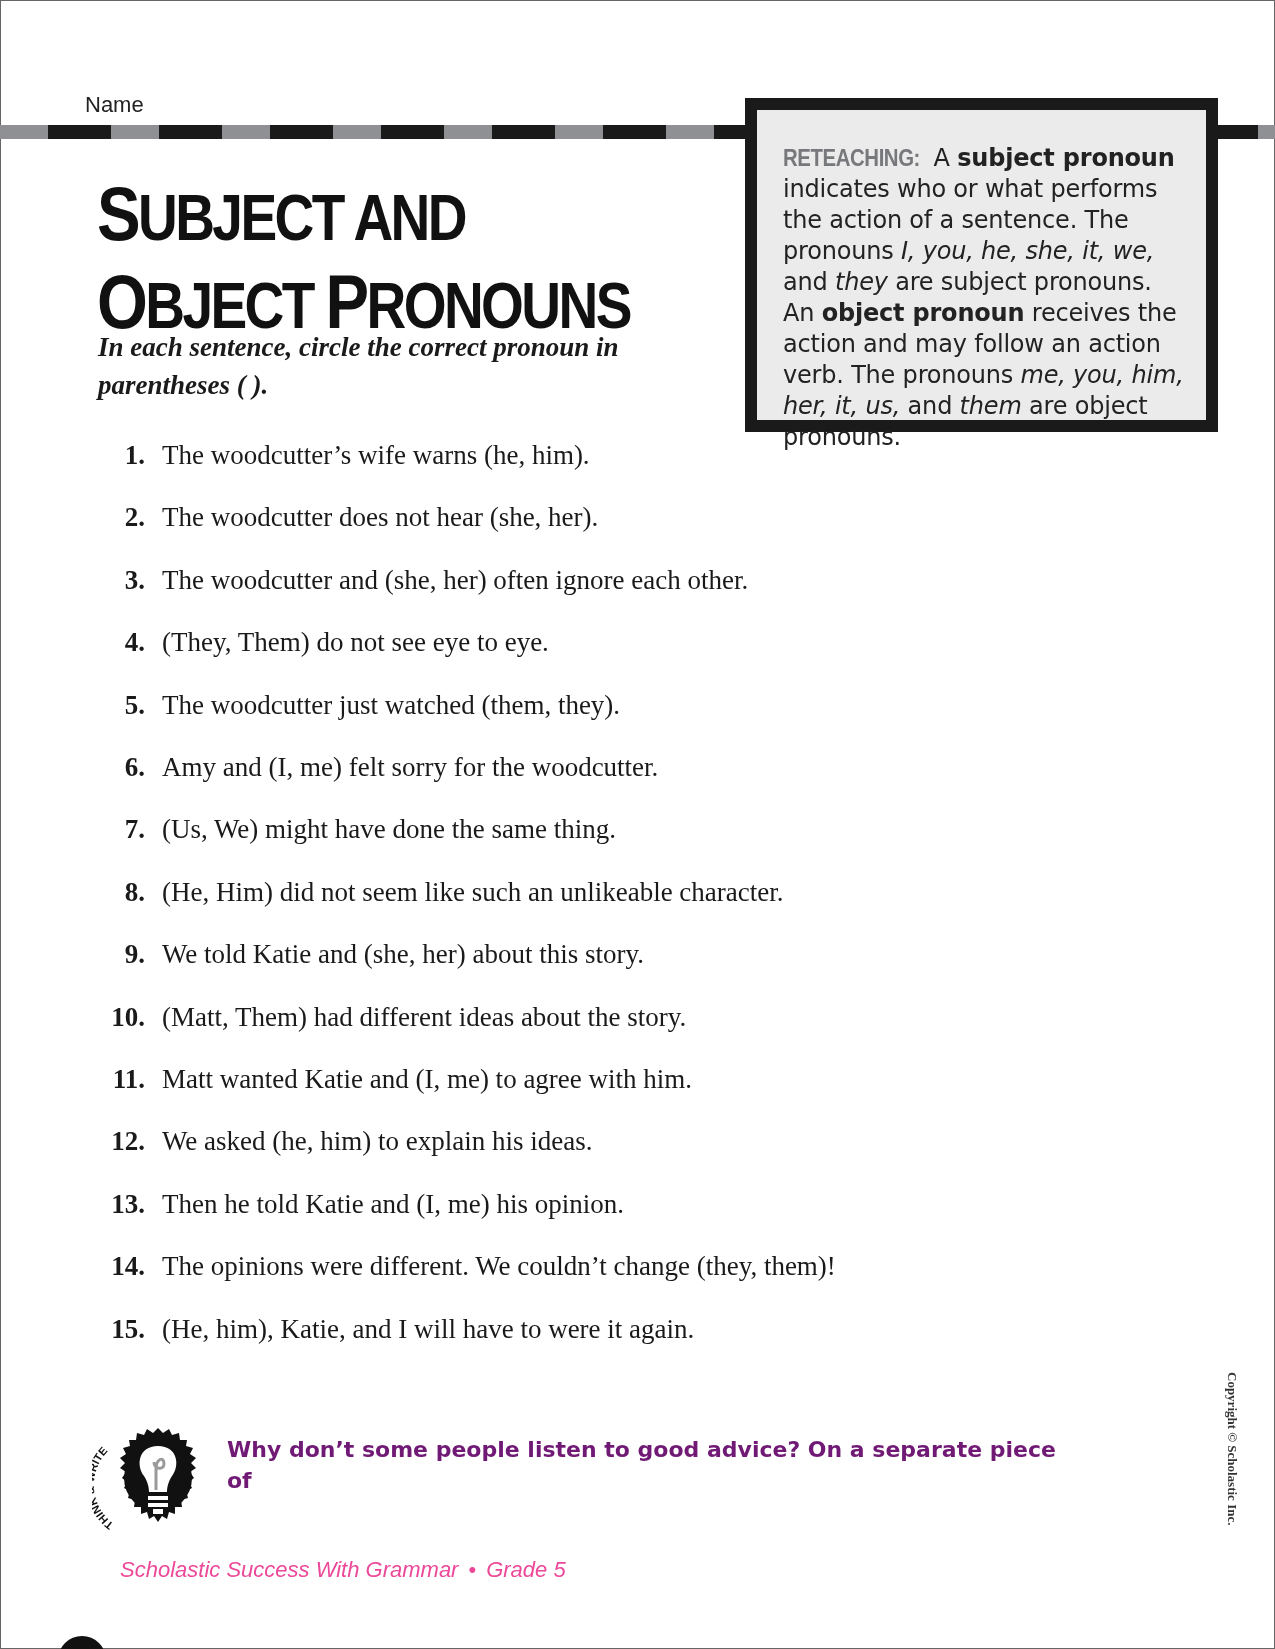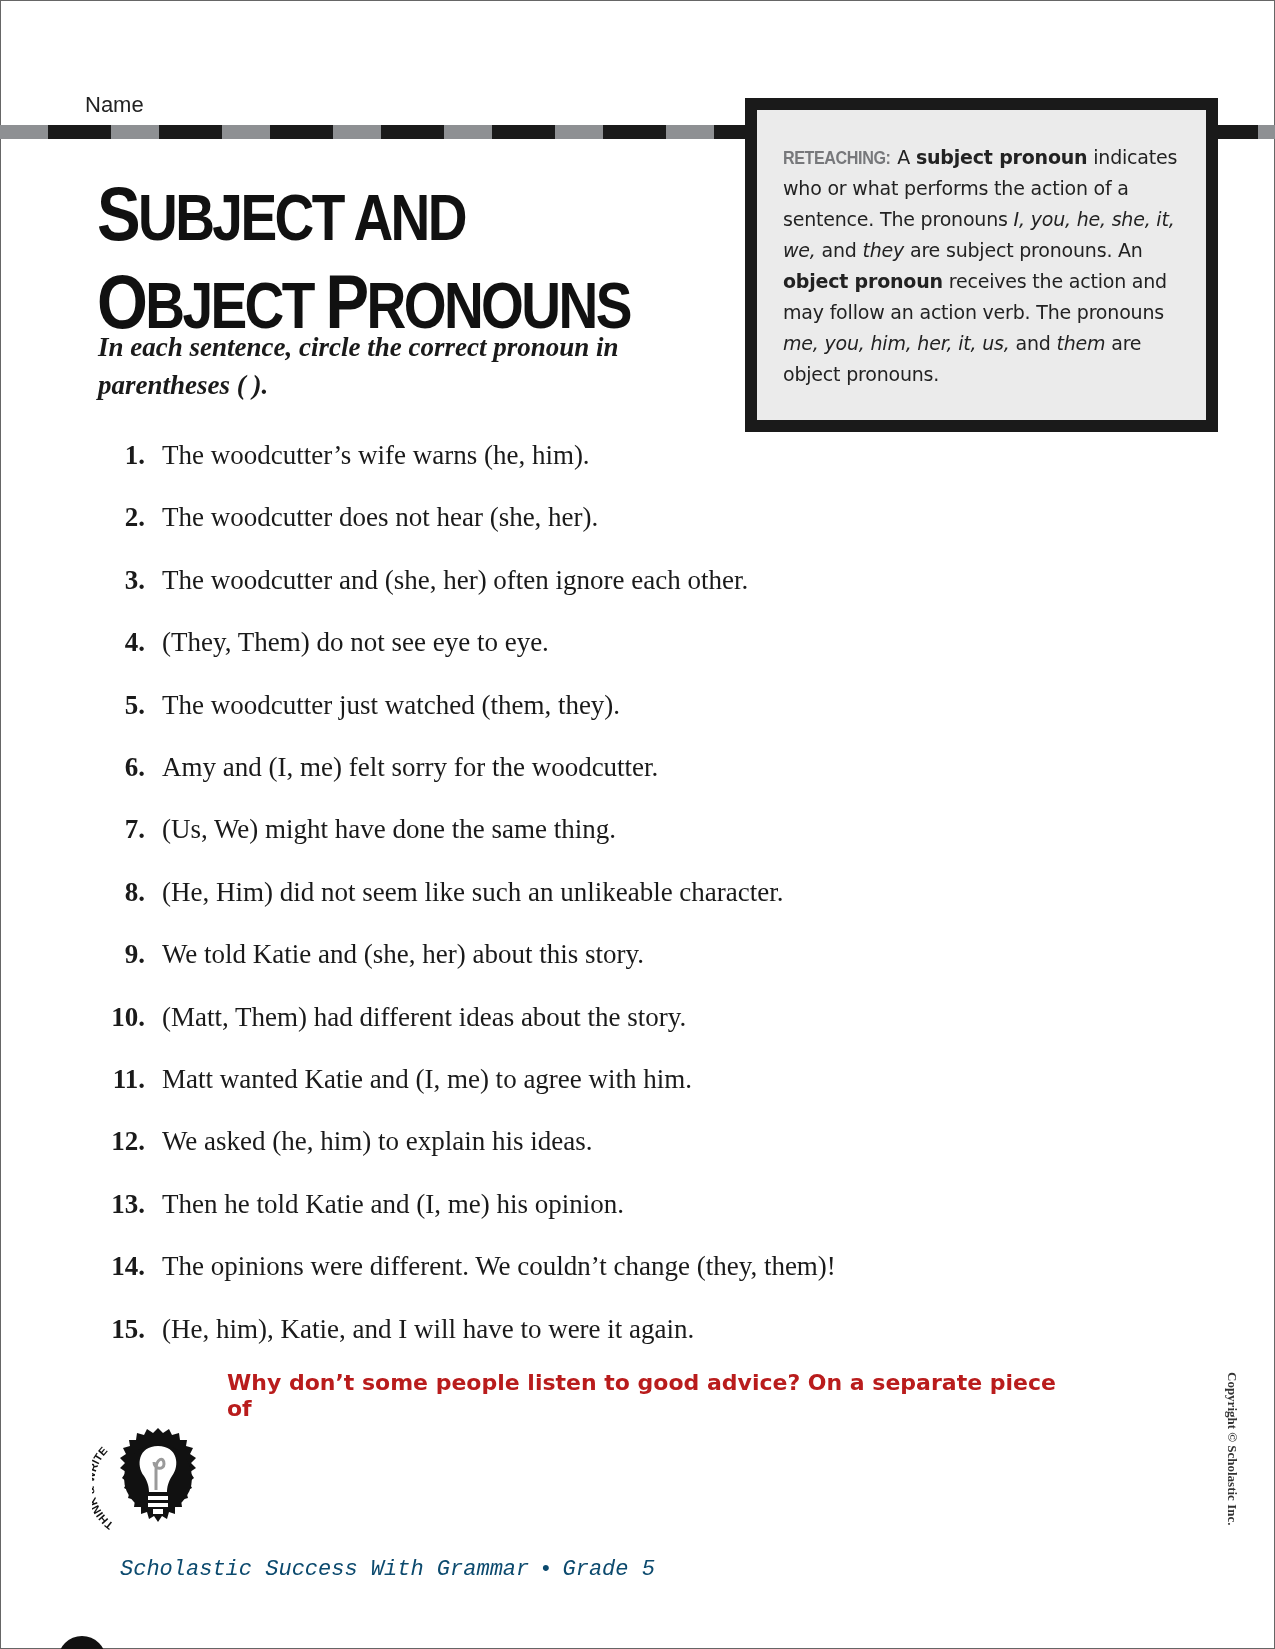--- a/index.html
+++ b/index.html
@@ -6,40 +6,40 @@
   body{width:1275px;height:1649px;position:relative;overflow:hidden;
        font-family:"Liberation Serif",serif;color:#1a1a1a;}
   .page-border{position:absolute;left:0;top:0;width:1273px;height:1647px;border:1px solid #666;box-sizing:content-box;}
   .name-label{position:absolute;left:85px;top:92px;font-family:"Liberation Sans",sans-serif;font-size:22px;color:#222;}
   .stripe{position:absolute;left:0;top:125px;width:1275px;height:14px;
     background:repeating-linear-gradient(90deg,#8e9093 0px,#8e9093 48px,#1a1a1a 48px,#1a1a1a 111px);}
   .stripe-right{position:absolute;left:1218px;top:125px;width:40px;height:14px;background:#1a1a1a;}
   .stripe-right2{position:absolute;left:1258px;top:125px;width:17px;height:14px;background:#8e9093;}
   .reteach{position:absolute;left:745px;top:98px;width:473px;height:334px;box-sizing:border-box;
     border:12px solid #1a1a1a;background:#ebebeb;padding:32px 18px 0 26px;
-    font-family:"DejaVu Sans",sans-serif;font-size:19px;line-height:31px;color:#222;letter-spacing:-0.2px;}
+    font-family:"DejaVu Sans",sans-serif;font-size:24px;line-height:31px;color:#222;letter-spacing:-0.2px;}
   .reteach .label{font-family:"Liberation Sans",sans-serif;font-weight:bold;color:#77787b;letter-spacing:-0.5px;transform:scaleX(0.85);display:inline-block;transform-origin:left;margin-right:-18px;}
   .reteach b{font-weight:bold;}
   .reteach i{font-style:italic;}
   .title{position:absolute;left:97px;top:172px;font-family:"Liberation Sans",sans-serif;font-weight:bold;
     font-size:64px;line-height:84px;color:#111;letter-spacing:-3px;transform:scaleX(0.86);transform-origin:left top;}
   .title .big{font-size:76px;}
   .instr{position:absolute;left:98px;top:328px;width:600px;font-family:"Liberation Serif",serif;font-weight:bold;
     font-size:27px;line-height:38px;color:#1a1a1a;font-style:italic;}
   .questions{position:absolute;left:0;top:440px;width:1000px;}
   .q{position:absolute;left:0;height:40px;font-size:27px;font-family:"Liberation Serif",serif;color:#1a1a1a;white-space:nowrap;}
   .q .num{position:absolute;right:-145px;width:60px;text-align:right;font-weight:bold;}
   .q .num{left:85px;right:auto;}
   .q .txt{position:absolute;left:162px;}
   .tw-icon{position:absolute;left:92px;top:1420px;width:120px;height:120px;}
-  .tw-text{position:absolute;left:227px;top:1370px;width:840px;font-family:"DejaVu Sans",sans-serif;font-weight:bold;
-    font-size:22px;line-height:26px;color:#b91c1c;}
+  .tw-text{position:absolute;left:227px;top:1434px;width:840px;font-family:"DejaVu Sans",sans-serif;font-weight:bold;
+    font-size:22px;line-height:31px;color:#701a75;}
   .page-badge{position:absolute;left:58px;top:1636px;width:48px;height:48px;border-radius:50%;background:#111;color:#fff;
     font-family:"Liberation Sans",sans-serif;font-weight:bold;font-size:32px;line-height:48px;text-align:center;letter-spacing:-1px;}
-  .footer-text{position:absolute;left:120px;top:1557px;font-family:Liberation Mono, monospace;font-style:italic;font-size:22px;color:#0c4a6e;}
+  .footer-text{position:absolute;left:120px;top:1557px;font-family:Liberation Sans, sans-serif;font-style:italic;font-size:22px;color:#ec4899;}
   .footer-text .bullet{margin:0 10px;font-style:normal;}
   .copyright{position:absolute;left:1218px;top:1372px;width:20px;height:160px;}
   .copyright span{position:absolute;left:0;top:0;transform-origin:0 0;transform:translate(22px,0) rotate(90deg);
     white-space:nowrap;font-family:"Liberation Serif",serif;font-weight:bold;font-size:13px;color:#333;}
 </style>
 </head>
 <body>
 
 <div class="page-border"></div>
 

